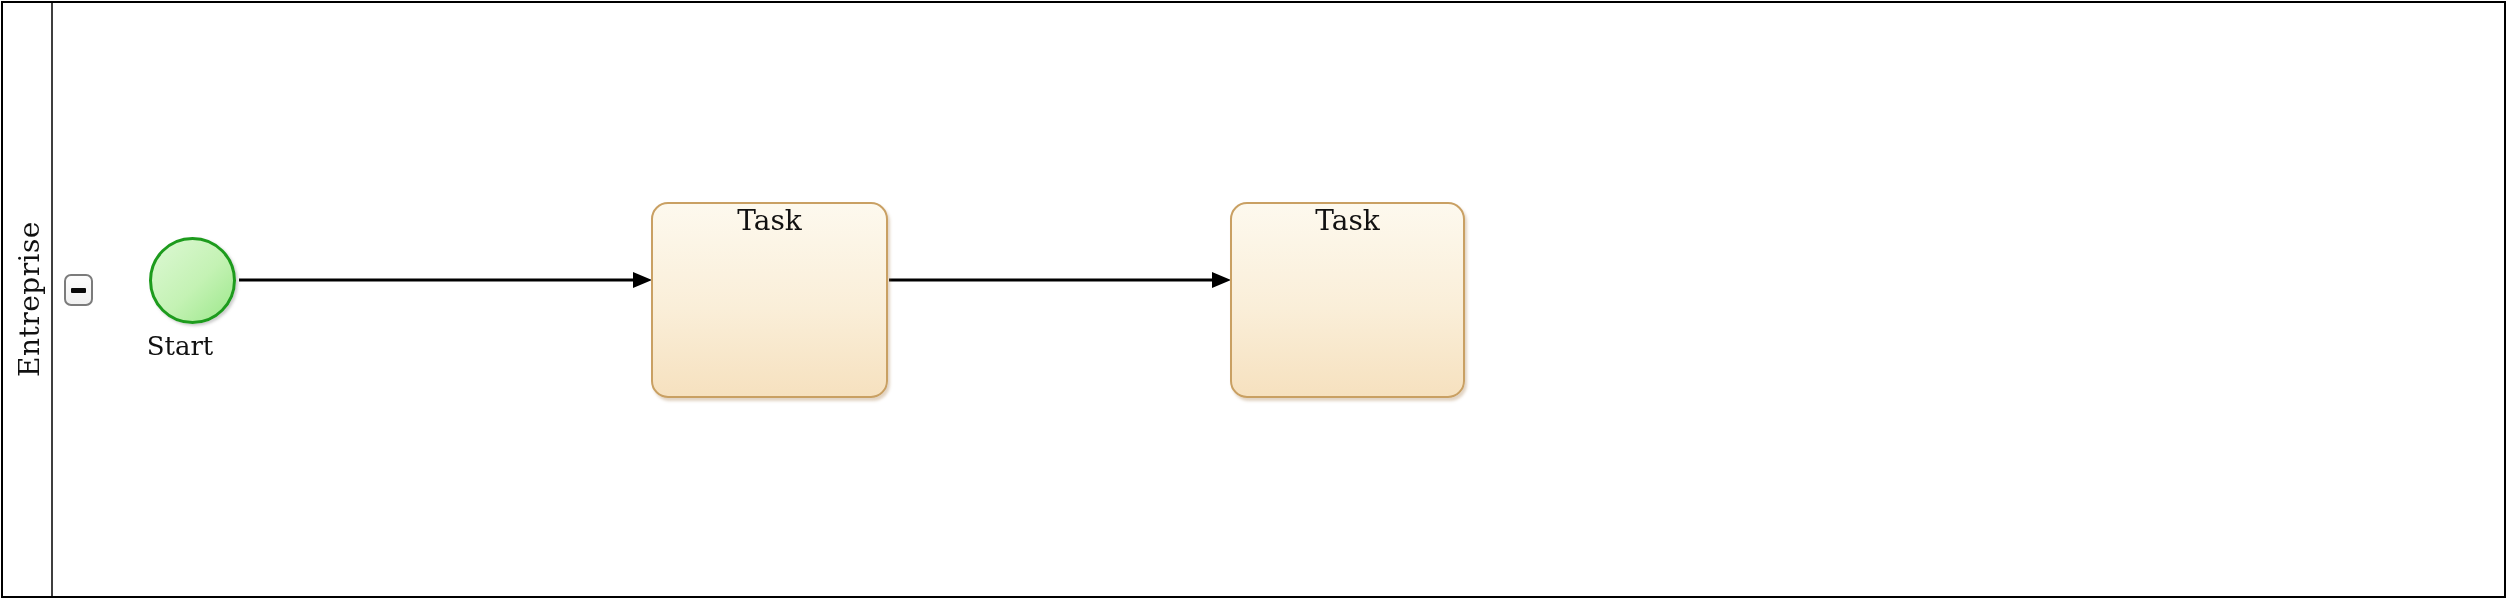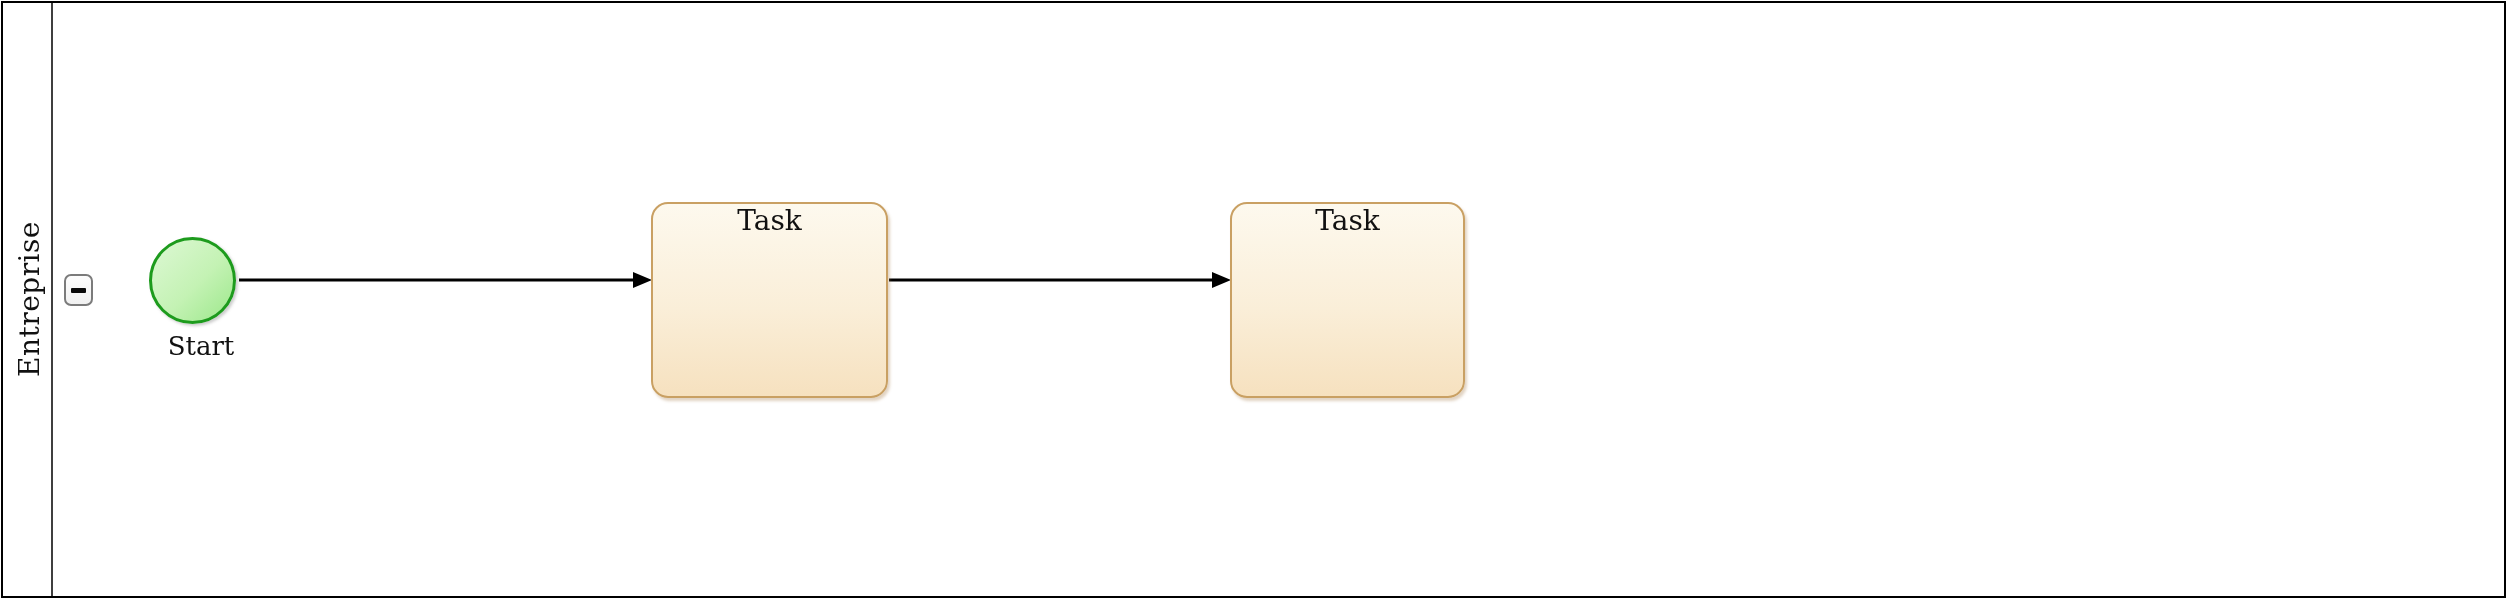--- a/index.html
+++ b/index.html
@@ -70,21 +70,21 @@
     left: 149px; top: 237px;
     width: 87px; height: 87px;
     border: 3px solid #1d9b1d;
     border-radius: 50%;
     background: linear-gradient(135deg, #ddf8d4 0%, #c4f2b4 55%, #9ce88b 100%);
     box-shadow: 2px 2px 3px rgba(110, 110, 110, 0.35);
     cursor: pointer;
   }
   .start-label {
     position: absolute;
-    left: 201px; top: 331px;
+    left: 180px; top: 331px;
     transform: translateX(-50%);
     font-size: 26px;
     color: #111111;
     white-space: nowrap;
   }
   
   .task {
     position: absolute;
     top: 202px;
     height: 196px;

